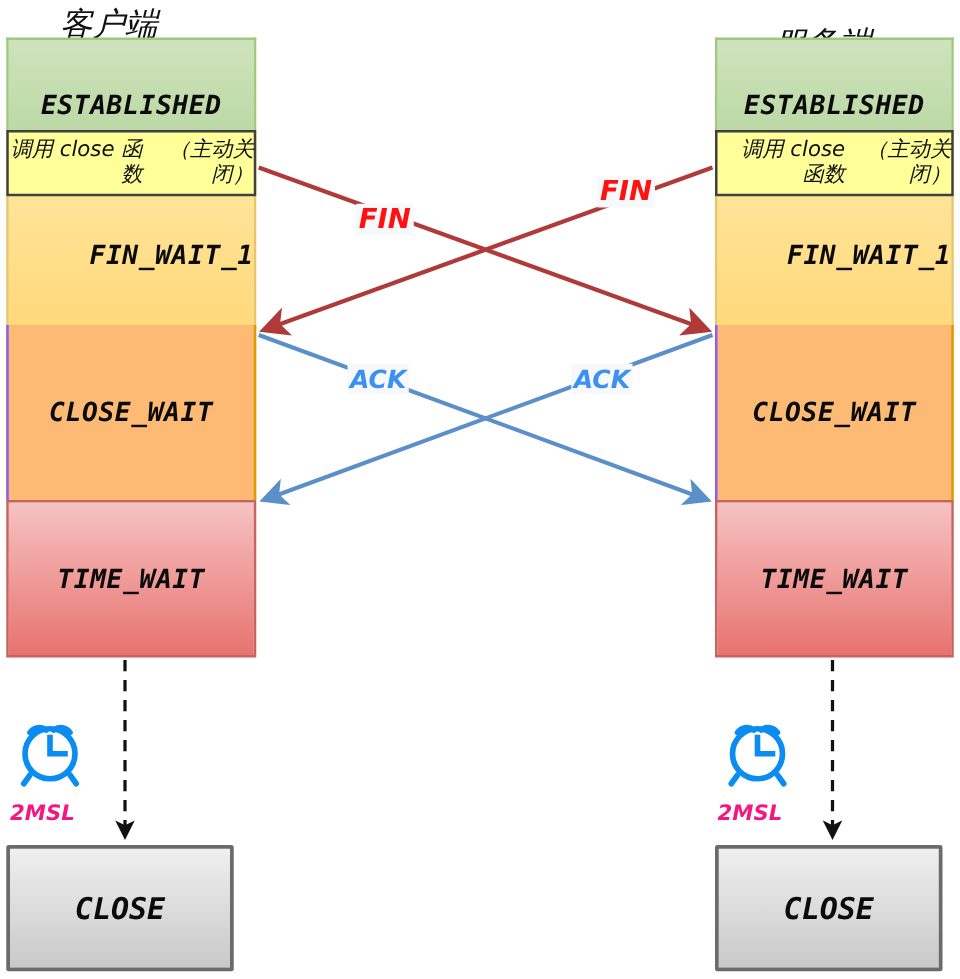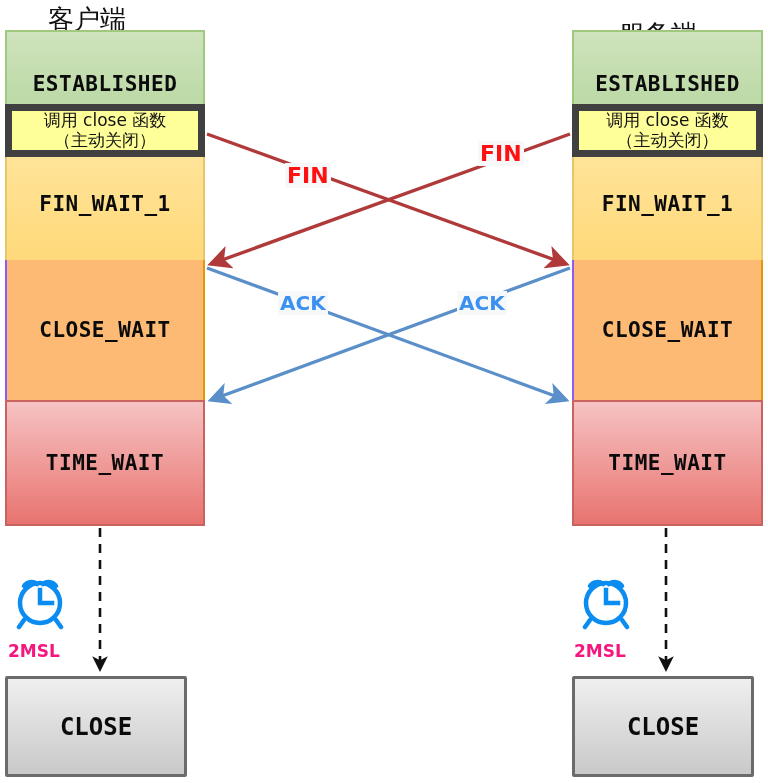--- a/index.html
+++ b/index.html
@@ -1,41 +1,41 @@
 <!DOCTYPE html>
 <html><head>
 <meta charset="utf-8">
 <style>
   html,body{margin:0;padding:0;background:#ffffff;}
   body{width:768px;height:783px;position:relative;overflow:hidden;
        font-family:"DejaVu Sans","Liberation Sans",sans-serif;}
 
-  #stage{position:absolute;left:0;top:0;width:768px;height:596px;}
+  #stage{position:absolute;left:0;top:0;width:768px;height:596px;font-style:italic;}
 
   .col-title{position:absolute;font-size:26px;color:#111;white-space:nowrap;
              font-family:"DejaVu Sans","Liberation Sans",sans-serif;}
 
   .state{position:absolute;box-sizing:border-box;display:flex;align-items:center;
          justify-content:center;}
   .state .lbl{font-family:"DejaVu Sans Mono","Liberation Mono",monospace;
               font-weight:bold;font-size:21px;letter-spacing:.5px;color:#0b0b0b;
               white-space:nowrap;}
 
   .st-established{background:linear-gradient(180deg,#cfe3bc 0%,#bcd9a6 100%);
                   border-left:2px solid #9ec97e;border-right:2px solid #9ec97e;
                   border-top:2px solid #9ec97e;}
   .st-finwait{background:linear-gradient(180deg,#ffe9a8 0%,#ffd97a 100%);
-              border-left:2px solid #e8c567;border-right:2px solid #e8c567;}
+              border-left:2px solid #e8c567;border-right:2px solid #e8c567;justify-content:flex-end;}
   .st-closewait{background:#fdba74;
                 border-left:2px solid #8b5cf6;border-right:2px solid #e09a00;}
   .st-timewait{background:linear-gradient(180deg,#f6c3c3 0%,#e8736f 100%);
                border:2px solid #c8635f;text-align:right;}
 
   .note{position:absolute;box-sizing:border-box;background:#ffff99;
-        border:7px solid #404040;display:flex;flex-direction:column;
+        border:2px solid #404040;display:flex;flex-direction:row;
         align-items:center;justify-content:center;line-height:1.12;
         font-size:17px;color:#111;
         font-family:"DejaVu Sans","Liberation Sans",sans-serif;text-align:right;}
 
   .closebox{position:absolute;box-sizing:border-box;
             background:linear-gradient(180deg,#efefef 0%,#c9c9c9 100%);
             border:3px solid #6b6b6b;border-radius:2px;
             display:flex;align-items:center;justify-content:center;}
   .closebox .lbl{font-family:"DejaVu Sans Mono","Liberation Mono",monospace;
                  font-weight:bold;font-size:24px;color:#0b0b0b;}

